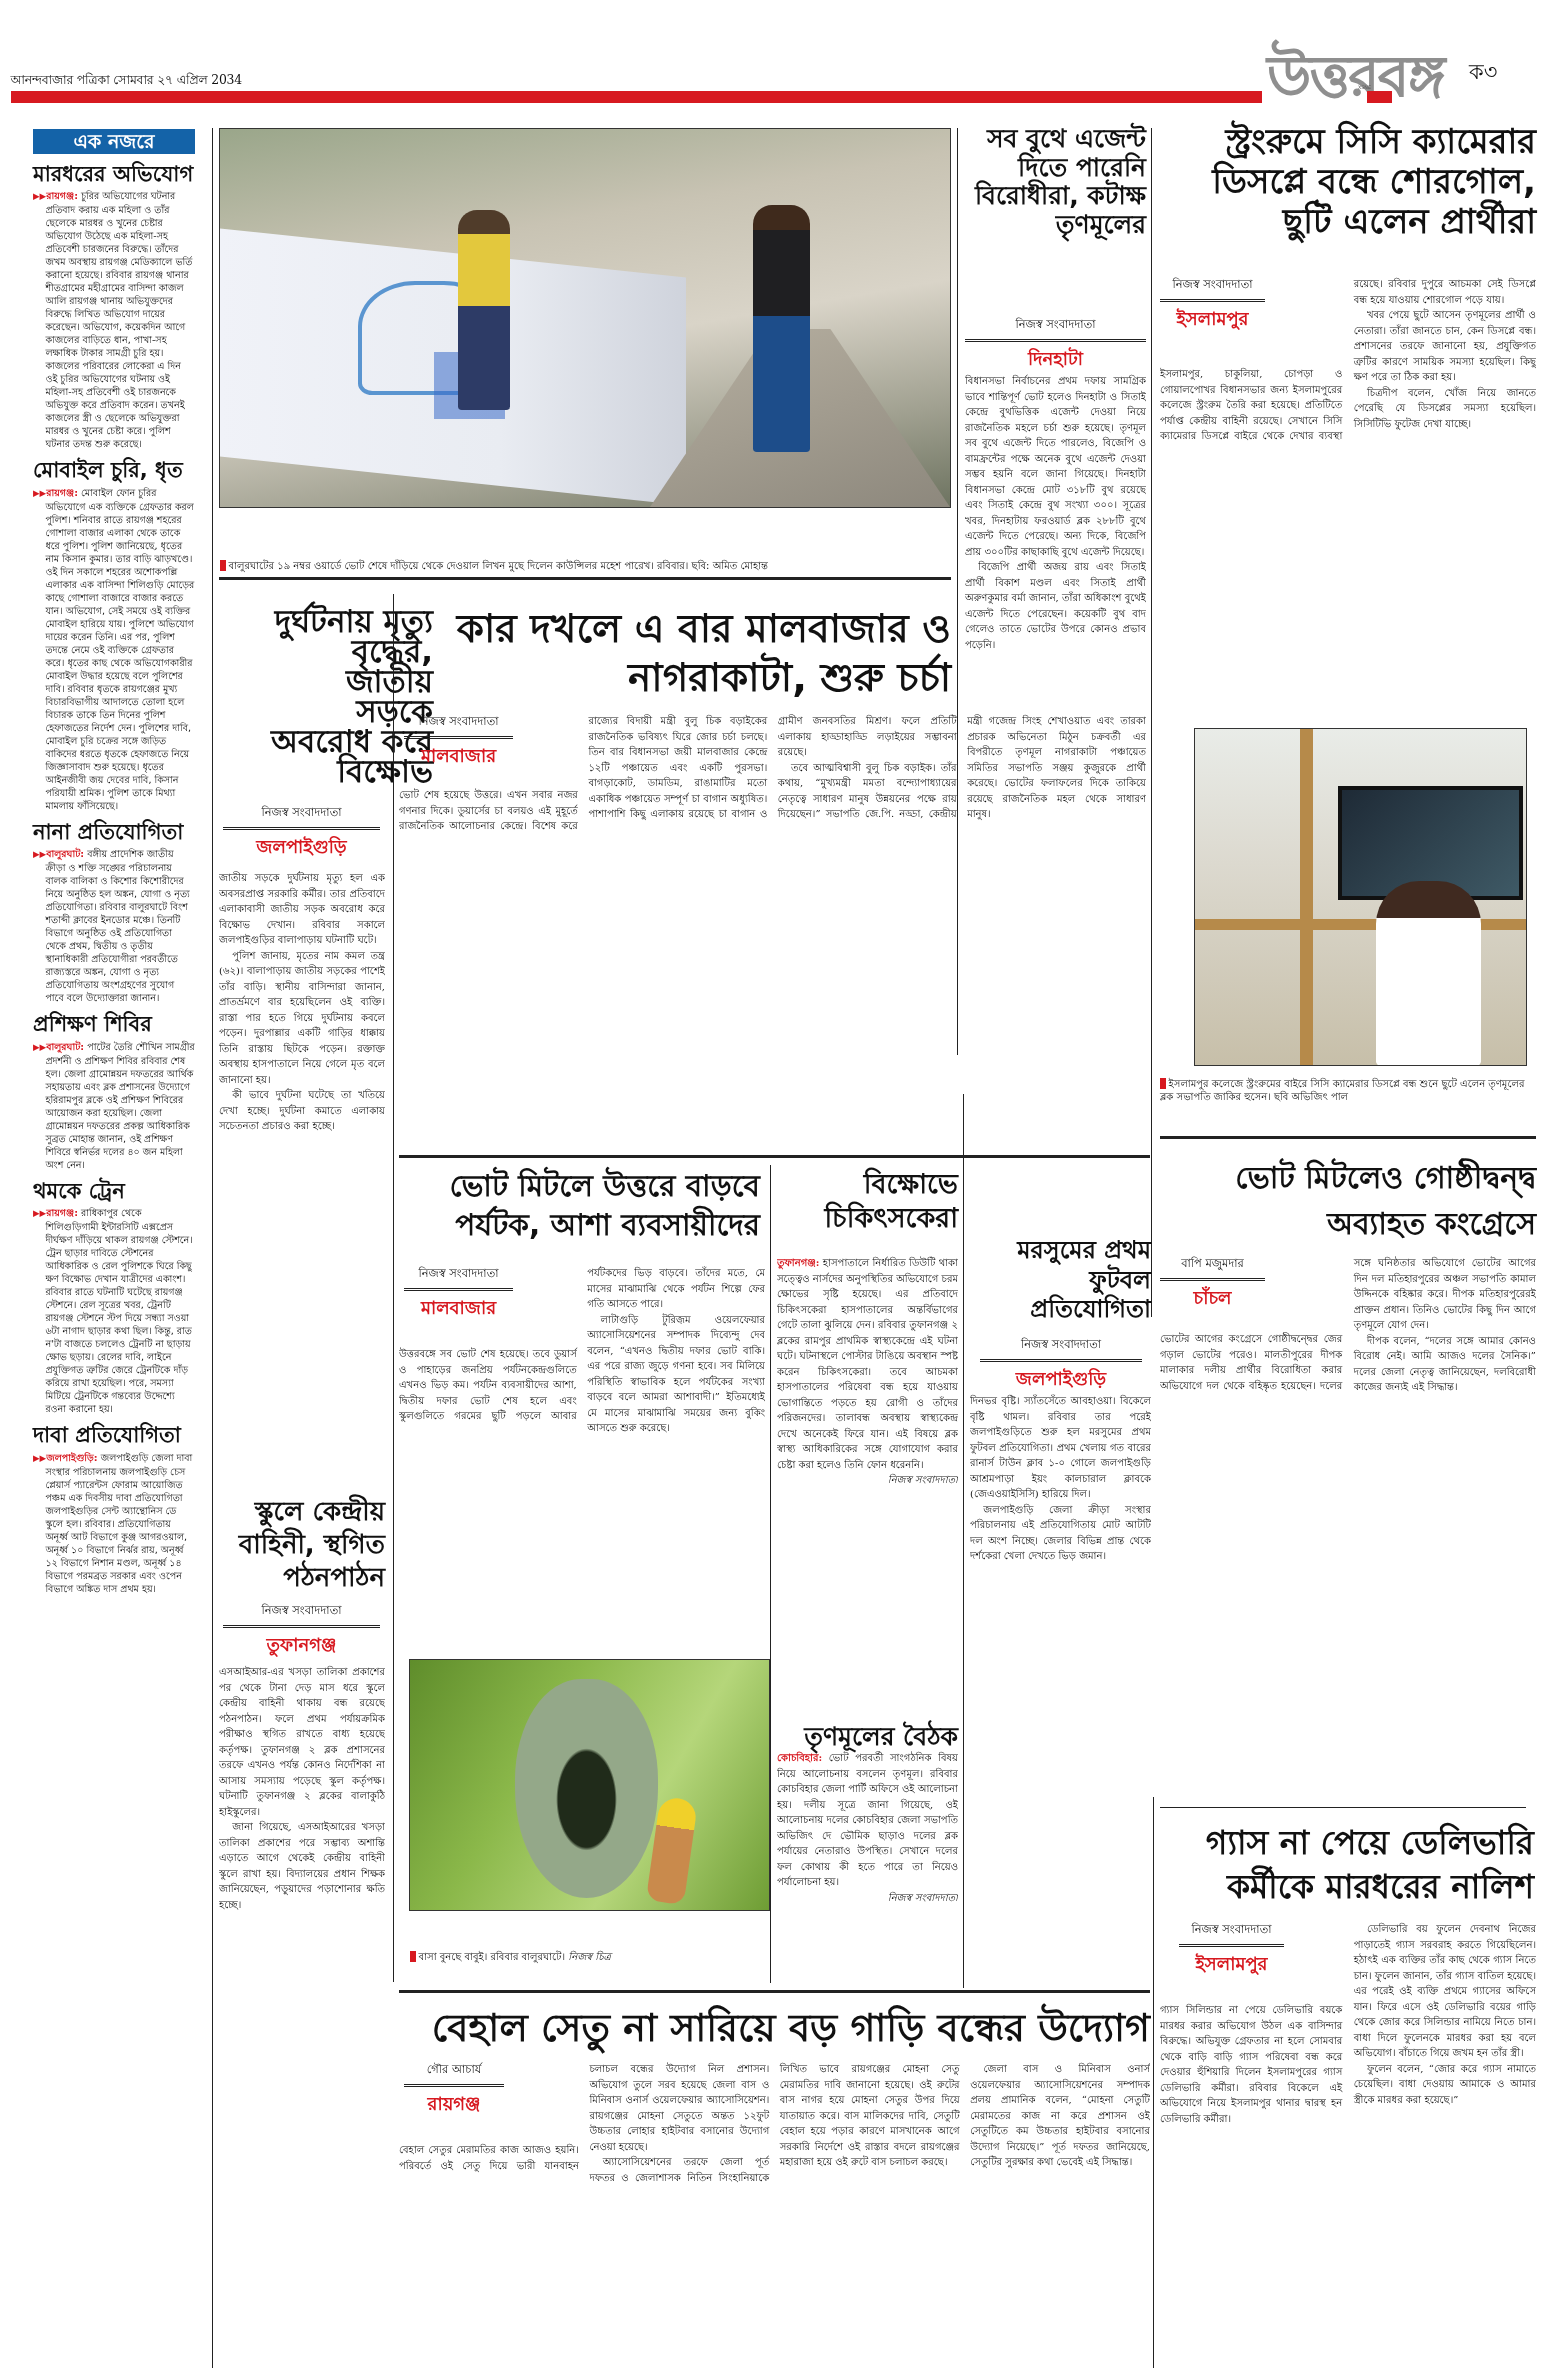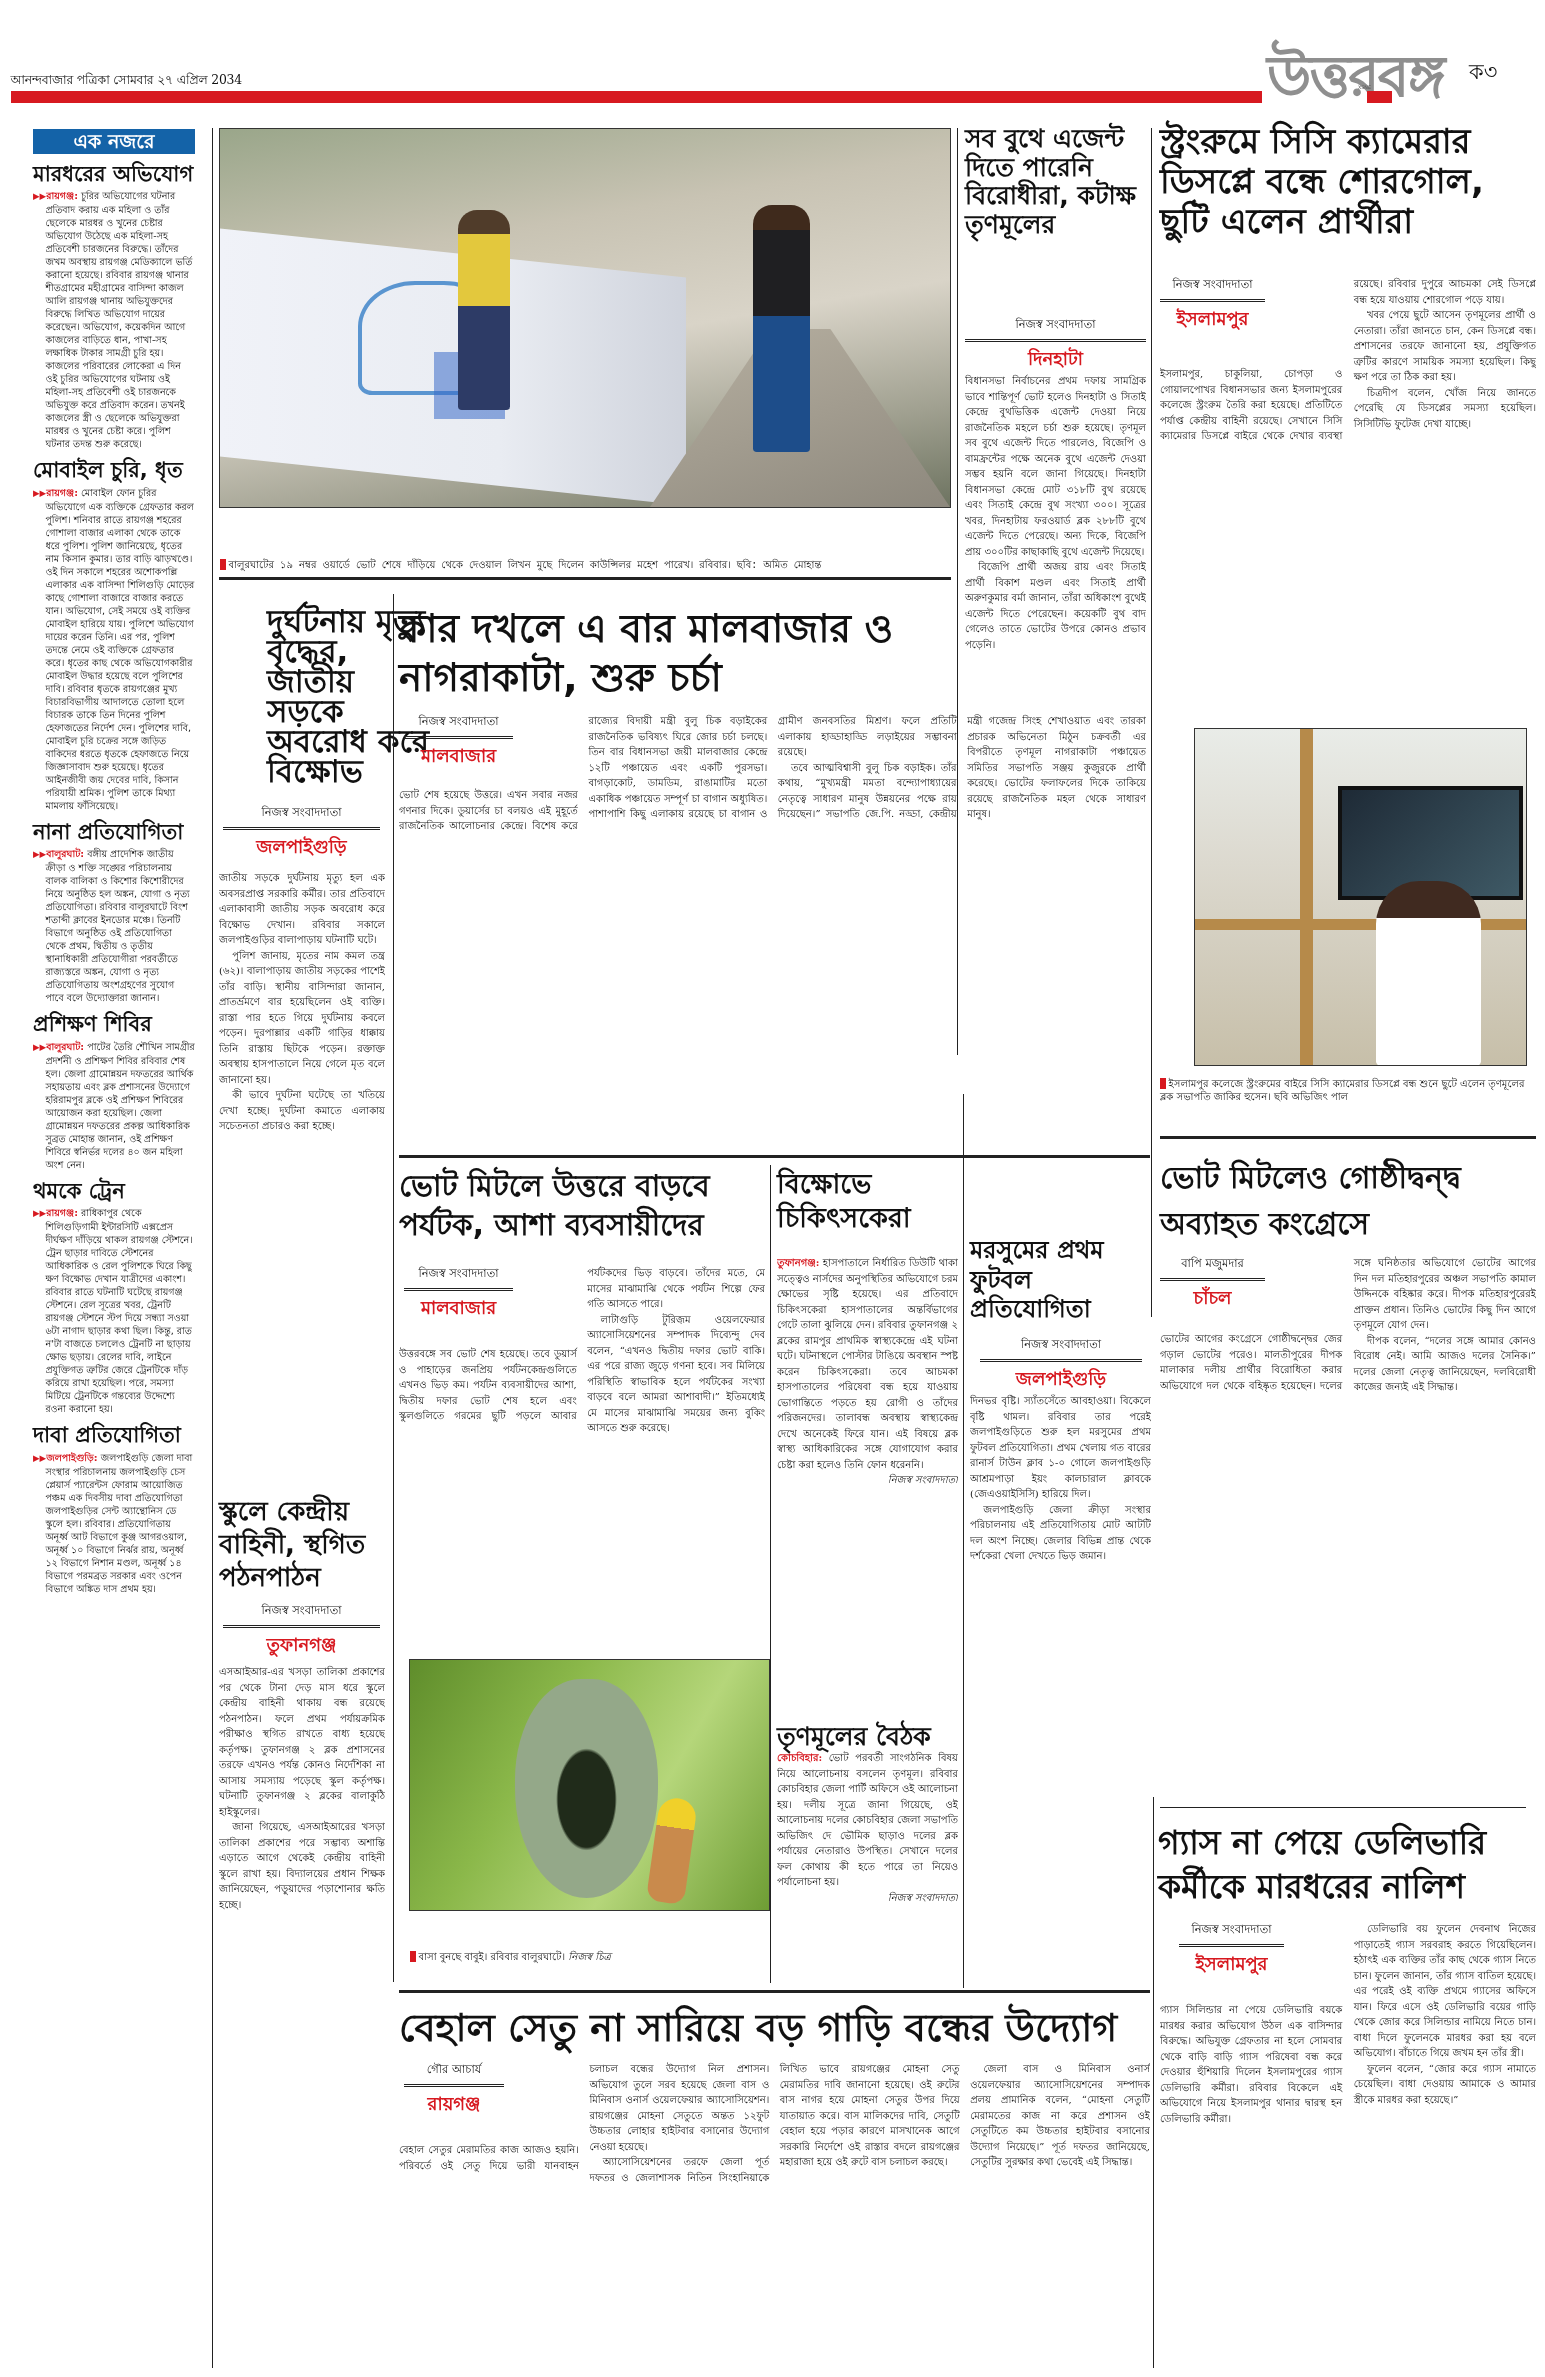--- a/index.html
+++ b/index.html
@@ -31,21 +31,21 @@
   .photo-wall { left: 219px; top: 128px; width: 732px; height: 380px; background: linear-gradient(170deg,#9aa68a 0%,#c8c3b3 30%,#d9d4c8 55%,#a0a090 80%,#6d7360 100%); }
   .wall-band { position:absolute; left:0; top:124px; width:466px; height:228px; background: linear-gradient(90deg,#f0f2f8 0%,#e9ecf2 60%,#cfd3dc 100%); transform: skewY(6deg); }
   .wall-tmc { position:absolute; left:138px; top:152px; width:143px; height:114px; border:4.8px solid #1c6fc0; border-radius: 40% 40% 10% 10%; opacity:.7; }
   .wall-tmc2 { position:absolute; left:214px; top:223px; width:71px; height:67px; background:#3a6cc8; opacity:.55; }
   .person1 { position:absolute; left:238px; top:81px; width:52px; height:200px; background: linear-gradient(#503c2a 0 12%, #e3c83d 12% 48%, #2d3b66 48% 100%); border-radius: 19px 19px 3.8px 3.8px; }
   .person2 { position:absolute; left:533px; top:76px; width:57px; height:247px; background: linear-gradient(#3f2a1c 0 10%, #1f1f22 10% 45%, #1d4d8a 45% 100%); border-radius: 19px 19px 3.8px 3.8px; }
   .road { position:absolute; left:428px; top:200px; width:304px; height:181px; background: linear-gradient(160deg,#b8b1a2,#8c877c); clip-path: polygon(40% 0,60% 0,100% 100%,0 100%); }
   .caption { position: absolute; font-size: 10px; line-height: 13.3px; color: #111; }
   .caption .sq { display:inline-block; width: 5.7px; height: 10.5px; background:#d71920; vertical-align: -1.9px; margin-right: 2.9px; }
 
-  .headline { position: absolute; font-weight: bold; text-align: left; color: #111; }
+  .headline { position: absolute; font-weight: bold; text-align: right; color: #111; }
   .byline { position: absolute; text-align: center; font-size: 11.4px; }
   .byline .rule { height: 2.9px; border-top: 1.4px solid #222; border-bottom: 0.5px solid #222; margin: 3.8px 0 2.9px; }
   .byline .place { color: #d71920; font-weight: bold; font-size: 18px; }
   .body { position: absolute; font-size: 10px; line-height: 15.5px; text-align: justify; color: #111; font-family: "DejaVu Serif", serif; }
   .body .place { color: #d71920; font-weight: bold; }
   .body p { text-indent: 13.3px; }
   .body p.ni { text-indent: 0; }
 
   .photo-cctv { left: 1194px; top: 728px; width: 333px; height: 338px; background: linear-gradient(180deg,#e9ece8 0%,#dcd9cf 40%,#c7bfa9 100%); }
   .screen { position:absolute; left:143px; top:57px; width:185px; height:114px; background: linear-gradient(135deg,#1e2a36,#3f5a66); border:4.8px solid #111; }
@@ -99,21 +99,21 @@
 <div class="col-rule" style="left:212px; top:128px; height:2240px;"></div>
 
 <div class="photo photo-wall">
   <div class="wall-band"></div>
   <div class="wall-tmc"></div>
   <div class="wall-tmc2"></div>
   <div class="road"></div>
   <div class="person1"></div>
   <div class="person2"></div>
 </div>
-<div class="caption" style="left:220px; top:559px; width:723px;font-family:Liberation Mono, monospace;"><span class="sq"></span><span>বালুরঘাটের ১৯ নম্বর ওয়ার্ডে ভোট শেষে দাঁড়িয়ে থেকে দেওয়াল লিখন মুছে দিলেন কাউন্সিলর মহেশ পারেখ। রবিবার। ছবি: অমিত মোহান্ত</span></div>
+<div class="caption" style="left:220px; top:559px; width:723px;"><span class="sq"></span><span>বালুরঘাটের ১৯ নম্বর ওয়ার্ডে ভোট শেষে দাঁড়িয়ে থেকে দেওয়াল লিখন মুছে দিলেন কাউন্সিলর মহেশ পারেখ। রবিবার। ছবি: অমিত মোহান্ত</span></div>
 <div class="h-rule" style="left:219px; top:577px; width:732px;"></div>
 
 <div class="col-rule" style="left:957px; top:128px; height:927px;"></div>
 <div class="headline" style="left:965px; top:125px; width:181px; font-size:25px; line-height:28.5px;">সব বুথে এজেন্ট দিতে পারেনি বিরোধীরা, কটাক্ষ তৃণমূলের</div>
 <div class="byline" style="left:965px; top:316px; width:181px;">
   <div>নিজস্ব সংবাদদাতা</div>
   <div class="rule"></div>
   <div class="place">দিনহাটা</div>
 </div>
 <div class="body" style="left:965px; top:373px; width:181px; height:685px; overflow:hidden;">

